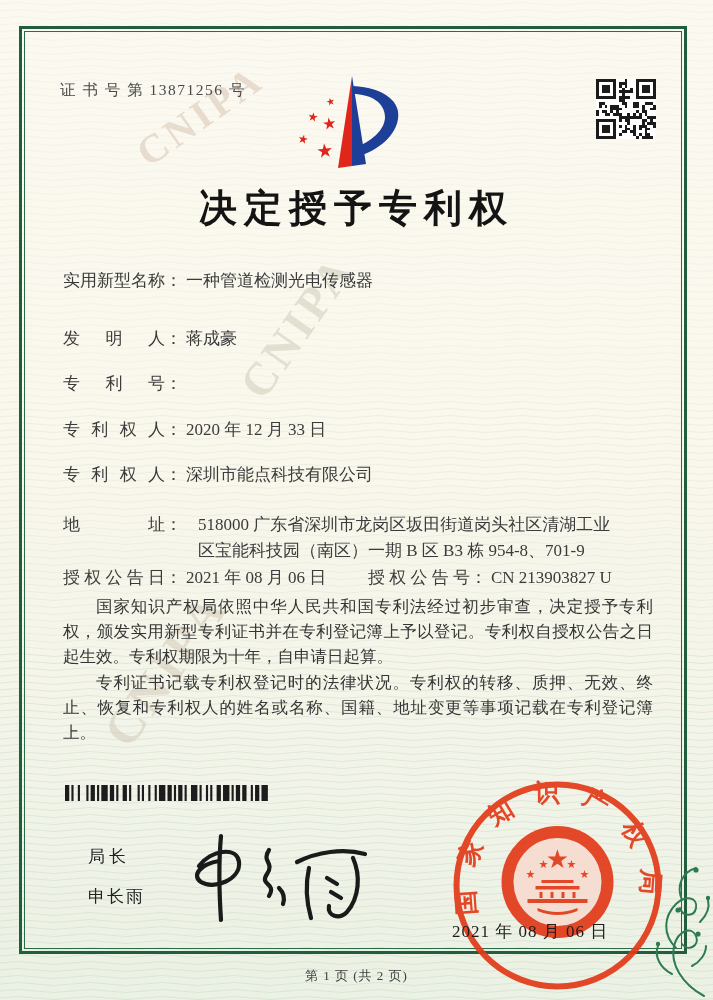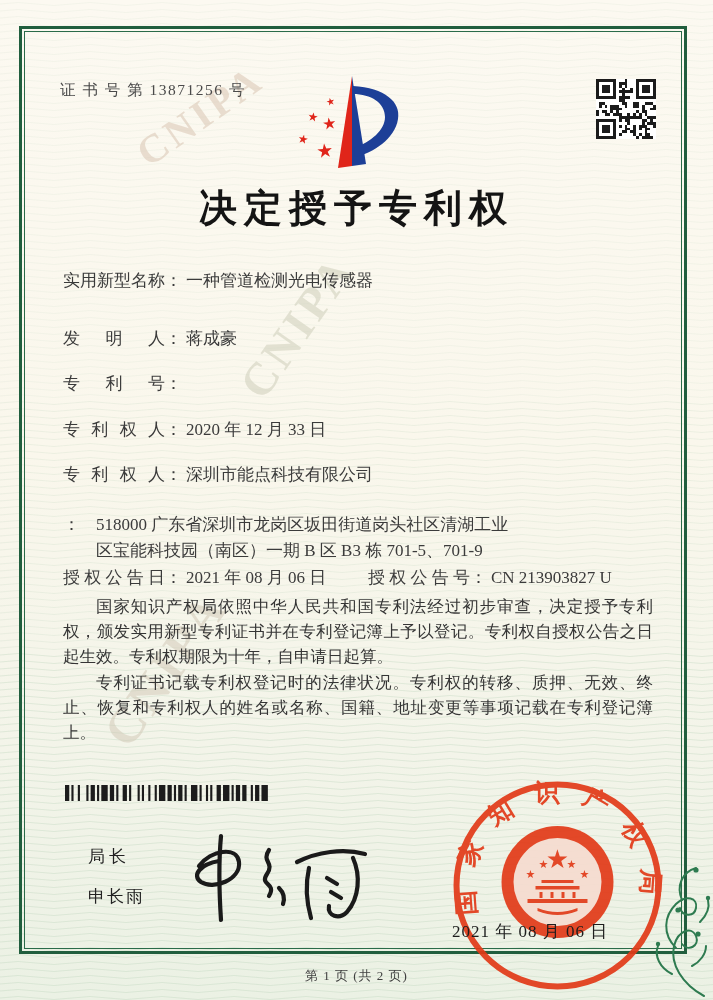--- a/index.html
+++ b/index.html
@@ -382,24 +382,25 @@
     <span class="flabel">专利权人</span>
       <span class="fcolon">：</span>
     <span class="fvalue">2020 年 12 月 33 日</span>
   </div>
   <div class="frow r-patentee">
     <span class="flabel">专利权人</span>
       <span class="fcolon">：</span>
     <span class="fvalue">深圳市能点科技有限公司</span>
   </div>
   <div class="frow r-addr">
+    <span class="flabel">地址</span>
       <span class="fcolon">：</span>
     <span class="fvalue-wrap">
       <div>518000 广东省深圳市龙岗区坂田街道岗头社区清湖工业</div>
-      <div>区宝能科技园（南区）一期 B 区 B3 栋 701-5、701-9</div>
+      <div>区宝能科技园（南区）一期 B 区 B3 栋 954-8、701-9</div>
     </span>
   </div>
   <div class="frow r-grant">
     <span class="flabel">授权公告日</span>
       <span class="fcolon">：</span>
     <span class="fvalue">2021 年 08 月 06 日</span>
   </div>
   <div class="frow r-grantno">
     <span class="flabel">授权公告号</span>
       <span class="fcolon">：</span>

